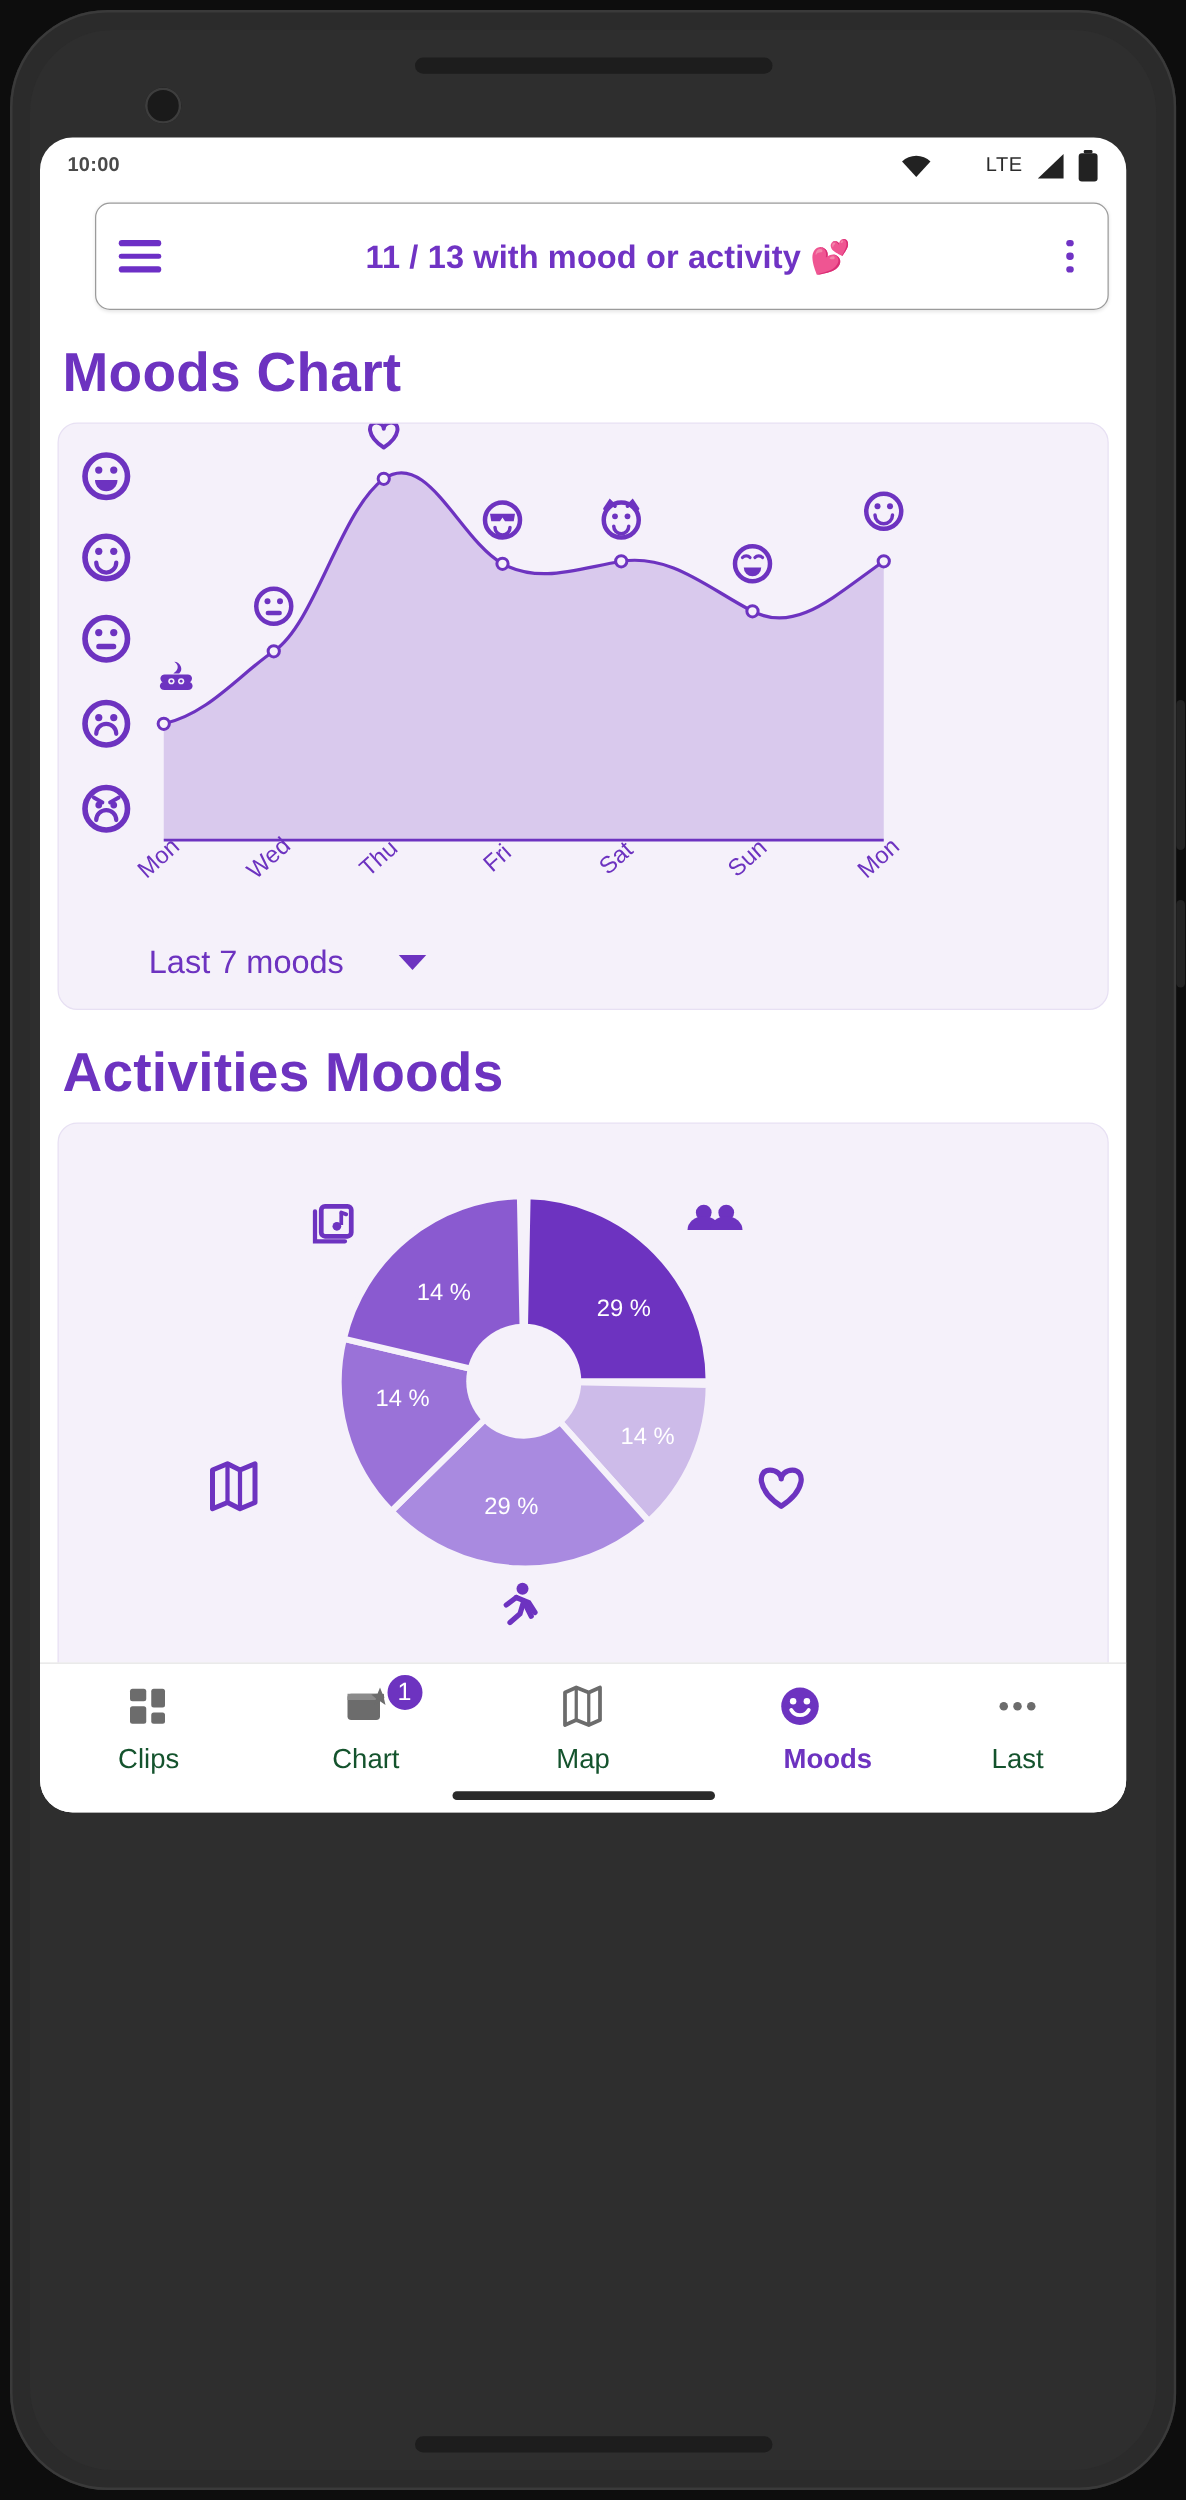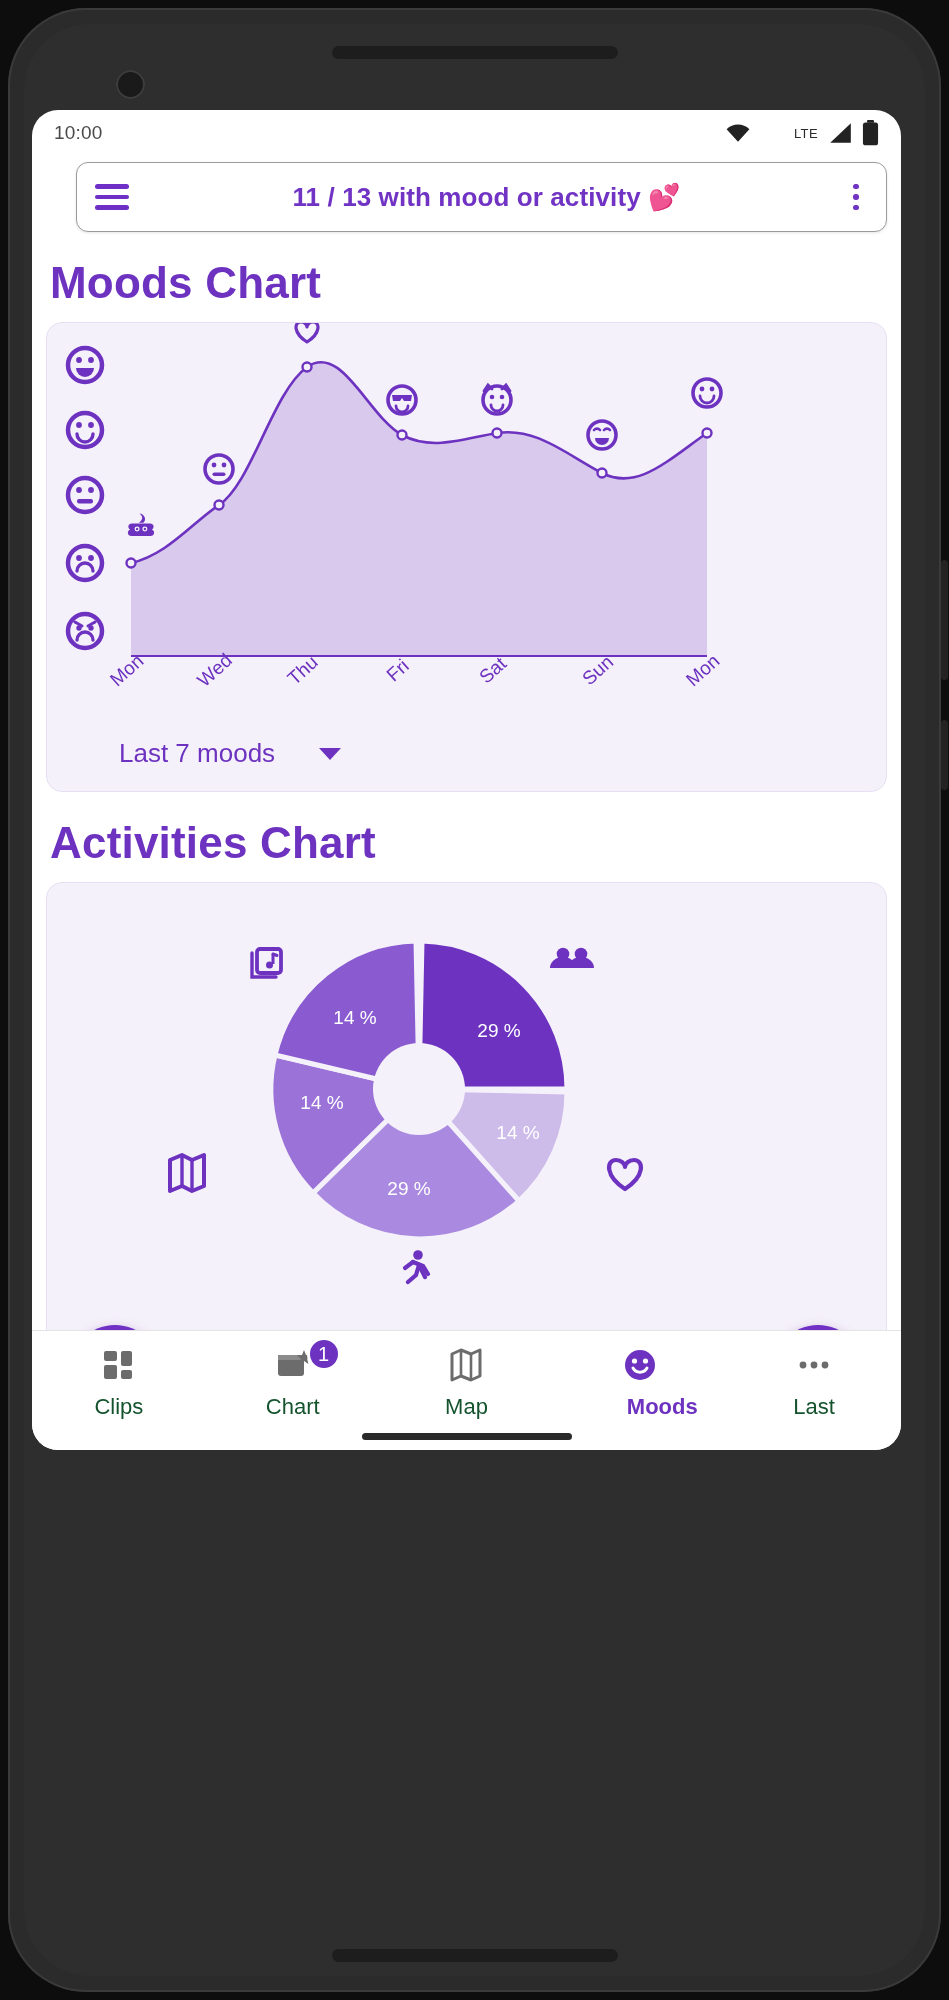--- a/index.html
+++ b/index.html
@@ -51,28 +51,28 @@
     background: #ffffff;
     border-radius: 26px;
     overflow: hidden;
   }
 
   
   .statusbar {
     position: relative; height: 46px; display: flex; align-items: center;
     padding: 0 22px; justify-content: space-between;
   }
-  .status-time { font-size: 19px; color: #4a4a4a; letter-spacing: .2px; }
+  .status-time { font-size: 16px; color: #4a4a4a; letter-spacing: .2px; font-weight: bold; }
   .status-right { display: flex; align-items: center; gap: 9px; }
-  .lte-text { font-size: 13px; color:#2b2b2b; font-weight: 500; letter-spacing:.4px;margin-left:34px;}
+  .lte-text { font-size: 16px; color:#2b2b2b; font-weight: 500; letter-spacing:.4px;margin-left:34px;}
 
   
   .toolbar-wrap { padding: 6px 14px 0 14px; }
   .toolbar {
-    height: 70px; border: 1.6px solid #9b9b9b; border-radius: 12px;
+    height: 86px; border: 1.6px solid #9b9b9b; border-radius: 12px;
     display: flex; align-items: center; padding: 0 18px;
     background:#fff;
     box-shadow: 0 1px 3px rgba(0,0,0,.10);
     margin-left: 30px;
   }
   .hamburger { width: 34px; display:flex; flex-direction:column; gap:6px; cursor:pointer;}
   .hamburger span { display:block; height:4.5px; border-radius:3px; background:#6d2fc6; }
   .toolbar-title {
     flex: 1; text-align: center; font-size: 26px; color:#7033c4; font-weight:600;
     letter-spacing: .1px; white-space: nowrap;
@@ -313,21 +313,21 @@
           <text class="xlab" transform="translate(660,352) rotate(-42)" text-anchor="middle">Mon</text>
         </g>
       </svg>
 
       <div class="mood-dropdown">
         <span class="lbl">Last 7 moods</span>
         <span class="caret"></span>
       </div>
     </div>
 
-    <div class="section-title">Activities Chart</div>
+    <div class="section-title">Activities Moods</div>
 
     <div class="card act-card">
       <svg width="841" height="438" viewBox="0 0 841 438">
         <g transform="translate(372,206)">
 
           <path d="M0 0 L3 -148 A148 148 0 0 1 148 0 L0 0 Z" fill="#6d33c0" stroke="#f5f1fa" stroke-width="5"></path>
 
           <path d="M0 0 L148 3 A148 148 0 0 1 100 112 L0 0 Z" fill="#cdbbe9" stroke="#f5f1fa" stroke-width="5"></path>
 
           <path d="M0 0 L100 112 A148 148 0 0 1 -106 104 L0 0 Z" fill="#a98ae0" stroke="#f5f1fa" stroke-width="5"></path>

